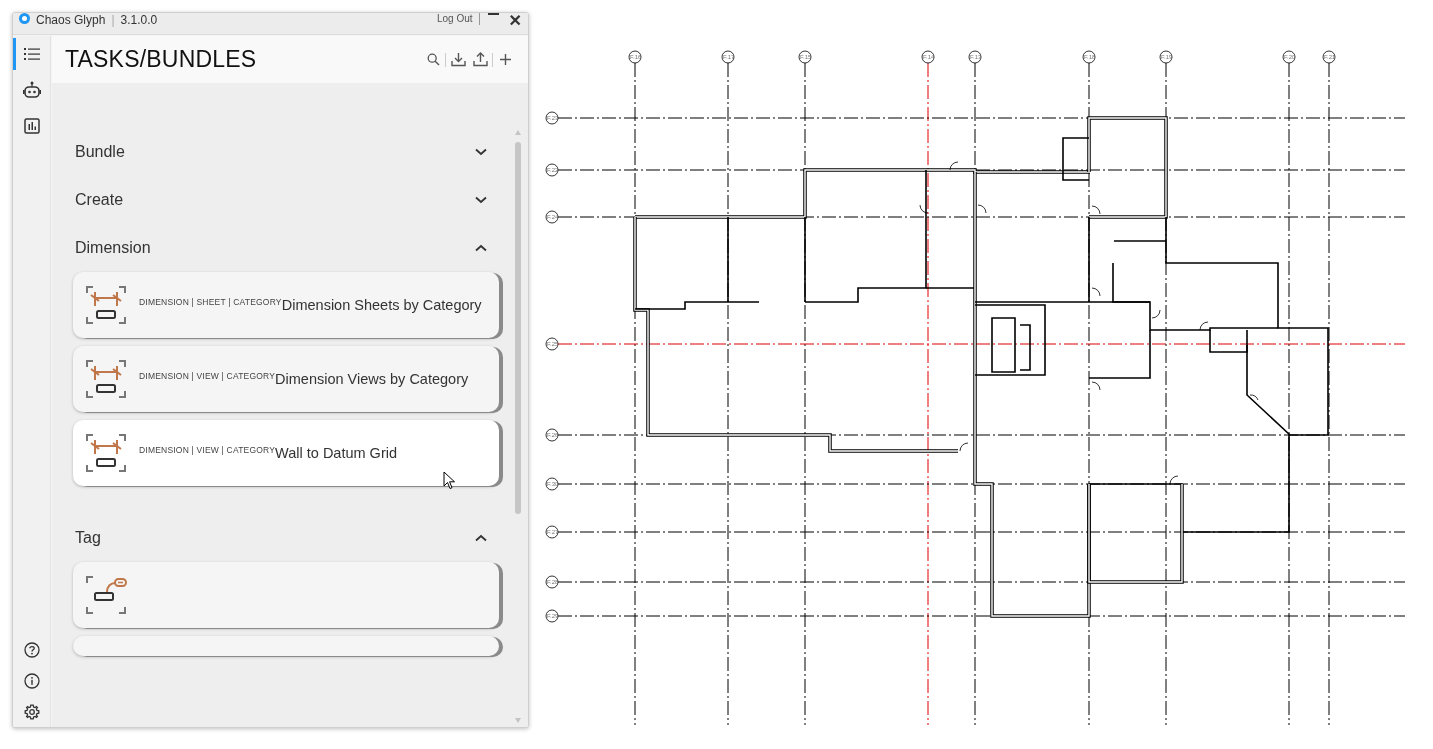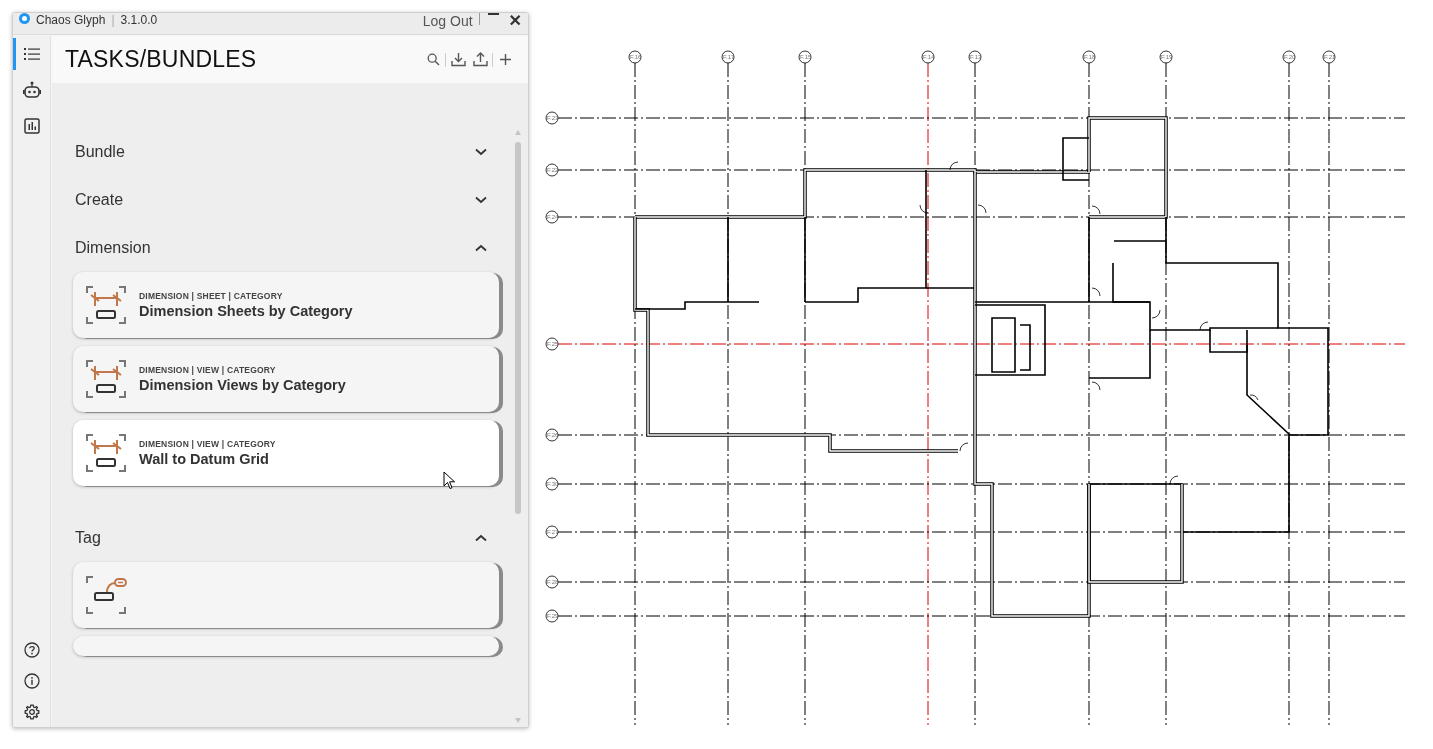--- a/index.html
+++ b/index.html
@@ -3,21 +3,21 @@
 <meta charset="utf-8">
 <style>
   * { box-sizing: border-box; margin: 0; padding: 0; }
   html, body { width: 1433px; height: 749px; background: #ffffff; overflow: hidden; font-family: "Liberation Sans", sans-serif; }
   .app-window { position: absolute; left: 12px; top: 12px; width: 517px; height: 716px; background: #f5f5f5; border: 1px solid #cfcfcf; border-radius: 3px; box-shadow: 0 1px 4px rgba(0,0,0,0.25); overflow: hidden; }
   .titlebar { height: 22px; background: #ececec; display: flex; align-items: flex-start; padding: 0 6px; border-bottom: 1px solid #dcdcdc; font-size: 12px; color: #333; }
   .titlebar .logo { width: 11px; height: 11px; border-radius: 50%; background: #2196f3; margin-right: 6px; position: relative; }
   .titlebar .logo::after { content: ""; position: absolute; left: 3px; top: 3px; width: 5px; height: 5px; border-radius: 50%; background: #fff; }
   .titlebar .sep { color: #aaa; margin: 0 6px; }
   .titlebar .spacer { flex: 1; }
-  .titlebar .logout { font-size: 14px; color: #555; cursor: pointer; }
+  .titlebar .logout { font-size: 10px; color: #555; cursor: pointer; }
   .titlebar .vsep { width: 1px; height: 12px; background: #999; margin: 0 6px; }
   .titlebar .minimize { width: 11px; height: 2px; background: #333; margin: 0 10px 0 2px; cursor: pointer; }
   .titlebar .close { font-size: 16px; font-weight: bold; color: #333; cursor: pointer; line-height: 1; }
 
   .rail { position: absolute; left: 0; top: 23px; width: 38px; bottom: 0; background: #f1f1f1; border-right: 1px solid #e2e2e2; }
   .rail-item { height: 36px; display: flex; align-items: center; justify-content: center; cursor: pointer; position: relative; }
   .rail-item.active::before { content: ""; position: absolute; left: 0; top: 2px; bottom: 2px; width: 3px; background: #2196f3; }
   .rail-bottom { position: absolute; bottom: 0; left: 0; width: 38px; }
   .rail-bottom .rail-item { height: 31px; }
 
@@ -39,21 +39,21 @@
   .scrollbar .arrow-down { position: absolute; bottom: 0; left: 1px; width: 0; height: 0; border-left: 3px solid transparent; border-right: 3px solid transparent; border-top: 5px solid #c4c4c4; }
   .scrollbar .thumb { position: absolute; top: 12px; left: 1px; width: 6px; height: 372px; background: #c6c6c6; border-radius: 3px; cursor: pointer; }
 
   .group-header { height: 48px; display: flex; align-items: center; padding: 0 40px 0 23px; font-size: 16px; color: #333; cursor: pointer; gap: 44px; }
   .group-header span.label { flex: 1; }
   .chev { width: 14px; height: 14px; display: flex; align-items: center; justify-content: center; }
 
   .card { margin: 0 29px 8px 21px; height: 66px; background: #f5f5f5; border-radius: 10px; box-shadow: 4px 1px 0 #8a8a8a, 0 1px 3px rgba(0,0,0,0.25); display: flex; align-items: center; padding-left: 12px; cursor: pointer; position: relative; }
   .card.hover { background: #ffffff; }
   .card .icon { width: 42px; height: 42px; margin-right: 12px; flex-shrink: 0; }
-  .card .meta { display: flex; flex-direction: column; font-weight: bold; }
+  .card .meta { display: flex; flex-direction: row; }
   .card .tags { font-size: 8.5px; color: #444; letter-spacing: 0.2px; text-transform: uppercase; margin-bottom: 2px; }
   .card .title { font-size: 14.5px; color: #333; }
   .card.partial { height: 20px; margin-bottom: 0; overflow: hidden; }
 
   .cursor { position: absolute; left: 443px; top: 471px; width: 14px; height: 20px; pointer-events: none; }
 
   
   .plan { position: absolute; left: 530px; top: 0; width: 903px; height: 749px; }
   .plan svg { width: 903px; height: 749px; display: block; }
   .plan svg text { font-family: "Liberation Sans", sans-serif; }

